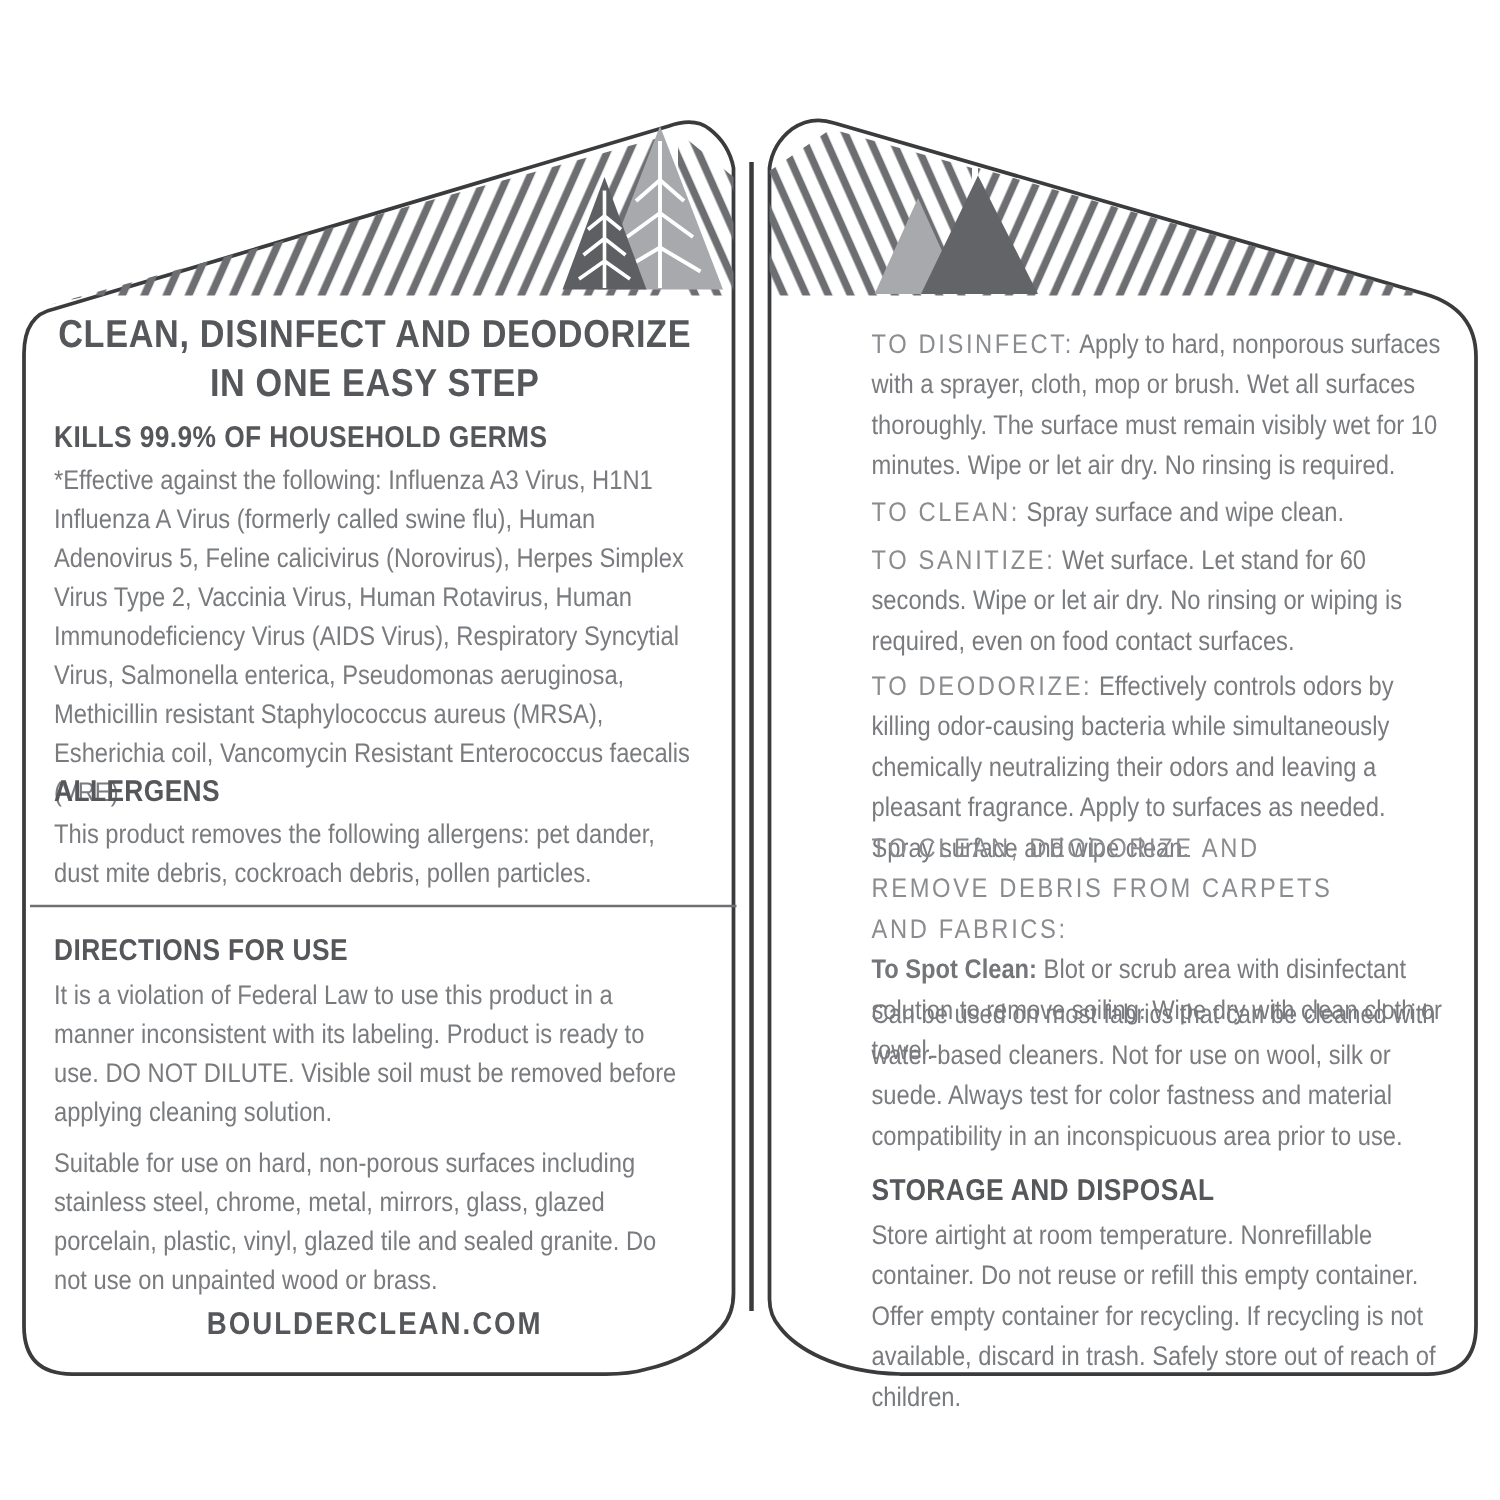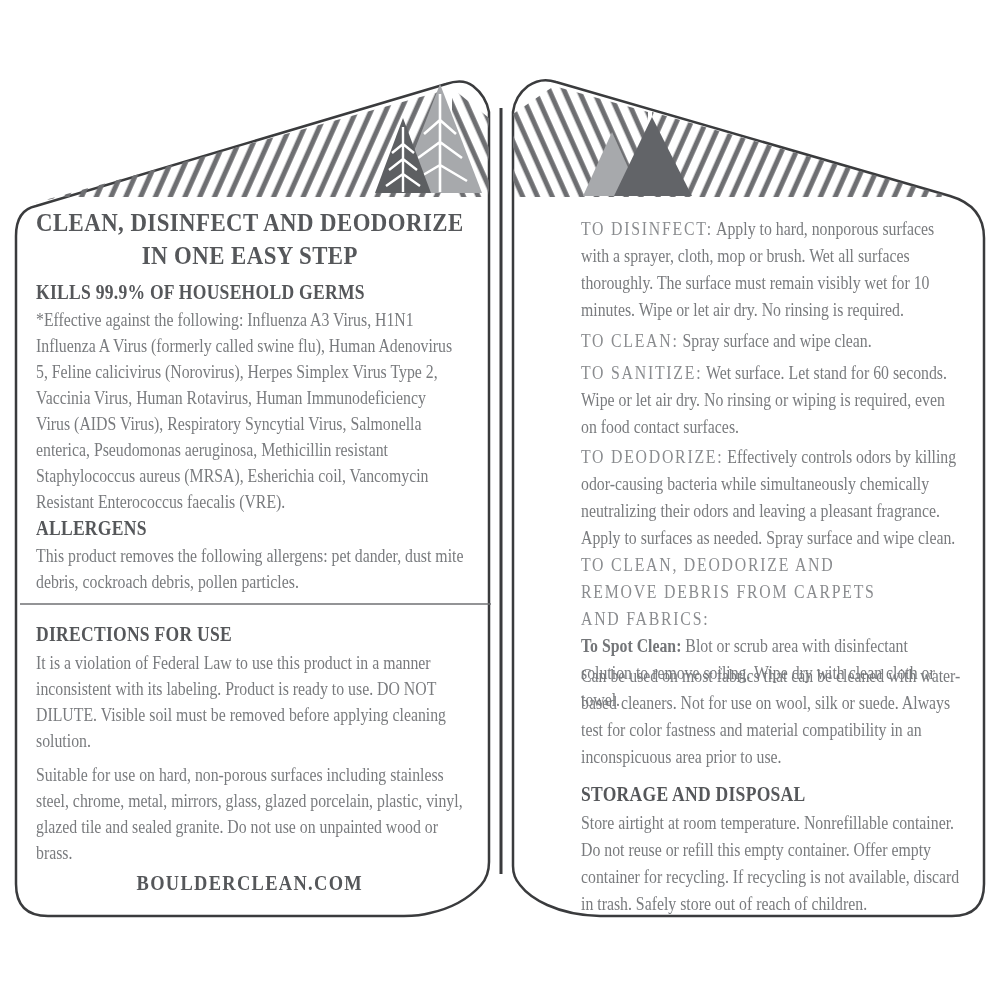--- a/index.html
+++ b/index.html
@@ -1,17 +1,17 @@
 <!DOCTYPE html>
 <html><head>
 <meta charset="utf-8">
 <style>
   html,body{margin:0;padding:0;background:#ffffff;}
   .stage{position:relative;width:1000px;height:996px;background:#ffffff;overflow:hidden;
-         font-family:Liberation Serif, serif;}
+         font-family:Liberation Sans, sans-serif;}
   .art{position:absolute;left:0;top:0;}
   .col{position:absolute;top:0;height:1000px;transform-origin:0 0;}
   .colL{left:36px;width:487px;transform:scaleX(.878);}
   .colR{left:581px;width:434px;transform:scaleX(.878);}
   .abs{position:absolute;left:0;right:0;}
   .headline{font-weight:bold;font-size:26px;line-height:33px;letter-spacing:.5px;
             color:#55575a;text-align:center;}
   .subhead{font-weight:bold;font-size:20px;letter-spacing:.3px;color:#55575a;}
   .body{font-size:18px;line-height:26px;color:#797b7e;margin:0;}
   .colR .body{line-height:27px;}

